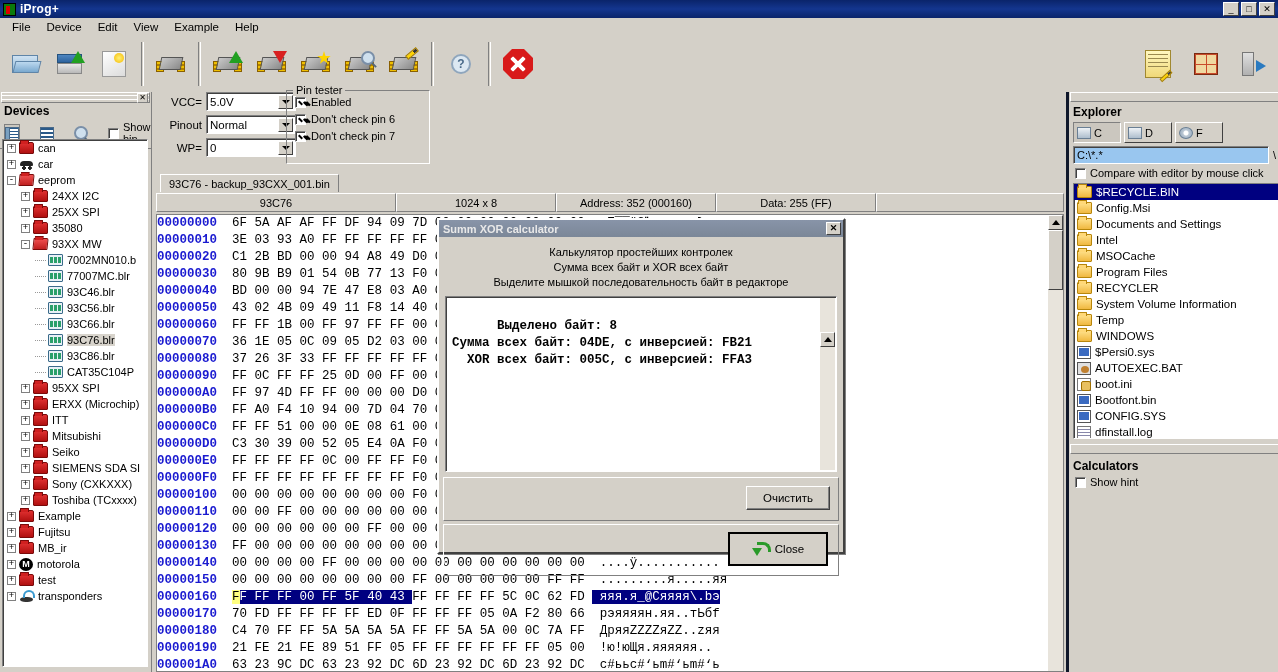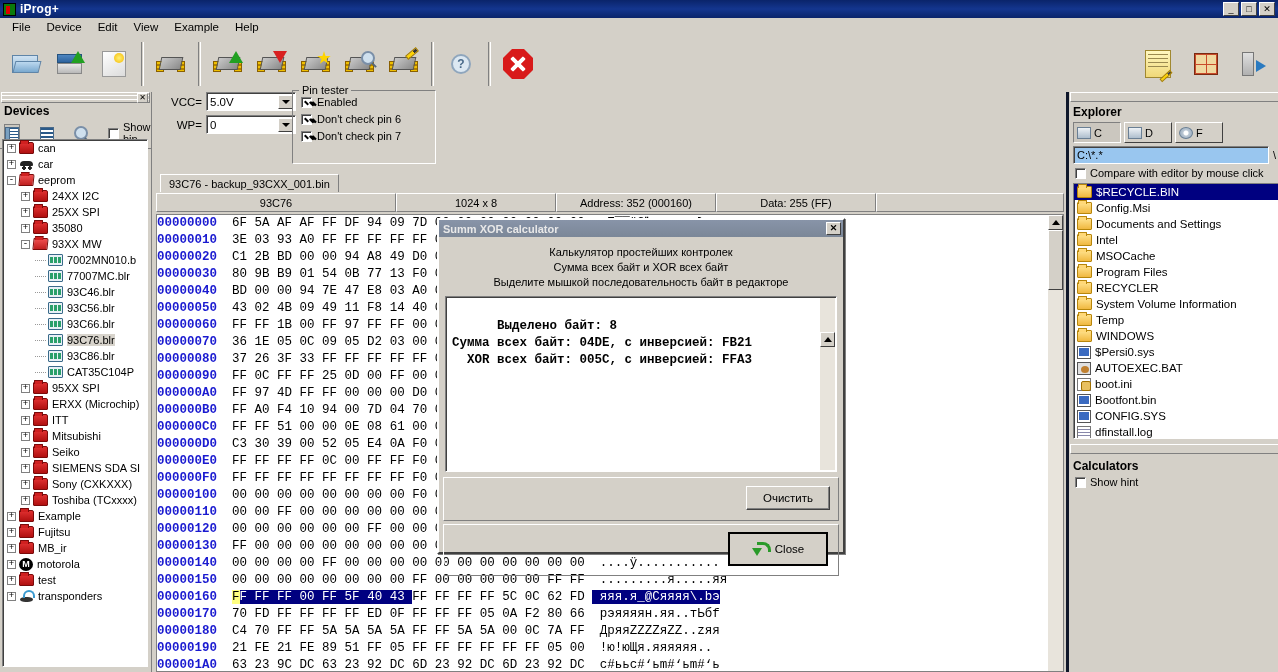--- a/index.html
+++ b/index.html
@@ -210,21 +210,21 @@
   }
   .combo span { padding-left: 3px; font-size: 11.5px; }
   .combo .arrow {
     position: absolute; right: 2px; top: 2px; width: 15px; height: 14px;
     background: #d4d0c8; border: 1px solid #fff; border-right-color:#404040;border-bottom-color:#404040;
     display: flex; align-items: center; justify-content: center;
   }
   .combo .arrow::after { content:""; width:0;height:0;border-left:4px solid transparent;border-right:4px solid transparent;border-top:4px solid #000; }
 
   .groupbox {
-    position: absolute; left: 292px; top: 90px; width: 144px; height: 74px;
+    position: absolute; left: 286px; top: 90px; width: 144px; height: 74px;
     border: 1px solid #808080; border-right-color:#fff; border-bottom-color:#fff;
   }
   .groupbox .gtitle {
     position: absolute; left: 6px; top: -7px; background: #d4d0c8; padding: 0 3px; font-size: 11px;
   }
   .groupbox .gitem { display: flex; align-items: center; gap: 5px; margin: 5px 0 0 8px; font-size: 11px; }
 
   
   .hexwrap {
     position: absolute; left: 156px; top: 172px; width: 908px; height: 500px;
@@ -761,20 +761,27 @@
           <span class="tlabel">transponders</span>
         </div>
       </div>
   </div>
 
   <div class="ctl-area">
     <div class="ctl-row">
       <div class="ctl-lab">VCC=</div>
       <div class="combo">
         <span>5.0V</span>
+        <div class="arrow"></div>
+      </div>
+    </div>
+    <div class="ctl-row">
+      <div class="ctl-lab">Pinout</div>
+      <div class="combo">
+        <span>Normal</span>
         <div class="arrow"></div>
       </div>
     </div>
     <div class="ctl-row">
       <div class="ctl-lab">WP=</div>
       <div class="combo">
         <span>0</span>
         <div class="arrow"></div>
       </div>
     </div>

